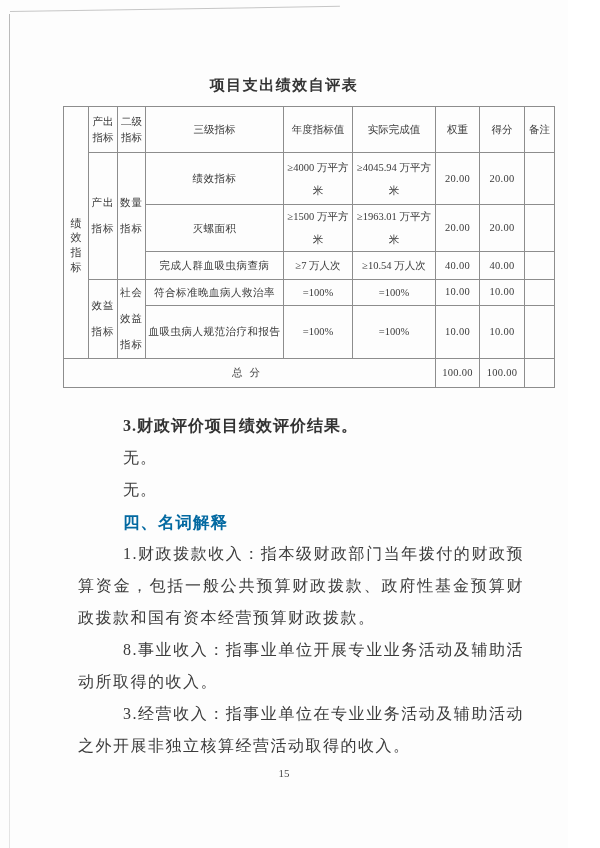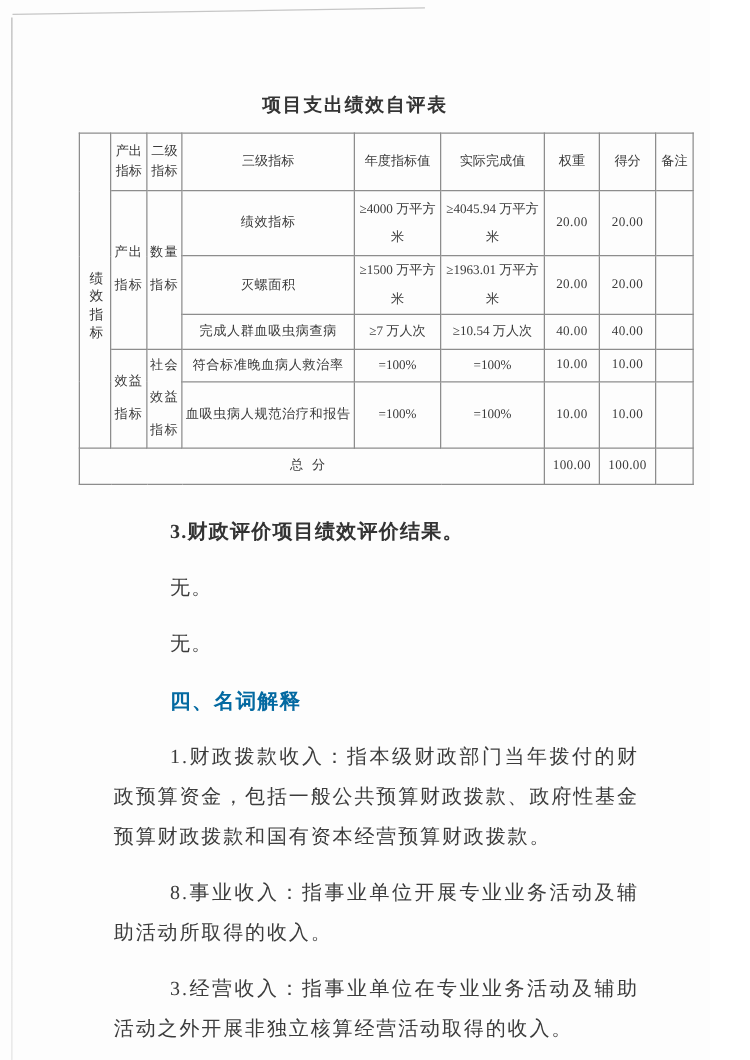--- a/index.html
+++ b/index.html
@@ -58,32 +58,32 @@
   .val { text-align:left; padding:2px 5px; line-height:23px; }
   .num { letter-spacing:0.3px; }
   .total-label { letter-spacing:7px; }
 
   .body-text {
     margin:22px 0 0 78px; width:446px;
     font-size:16px; line-height:32px;
     text-align:justify;
     color:#3c3c3c;
   }
-  .body-text p { margin:13px; text-indent:45px; }
+  .body-text p { margin:0; text-indent:45px; }
   .h-serif { font-weight:bold; letter-spacing:1px; color:#333; }
   .plain   { letter-spacing:1px; }
   .h-hei   {
     font-family:"Liberation Sans","DejaVu Sans",sans-serif;
     font-weight:bold; font-size:16.5px; letter-spacing:1px; color:#0369a1;
   }
   .para { letter-spacing:1.5px; }
 
   .page-number {
     margin-top:4px; text-align:center;
-    font-size:14px; line-height:14px; color:#4a4a4a;
+    font-size:11px; line-height:14px; color:#4a4a4a;
   }
 </style>
 </head>
 <body>
 
 <div class="page">
   <div class="scan-edge-left"></div>
   <div class="scan-edge-top"></div>
 
   <h1 class="title">项目支出绩效自评表</h1>

